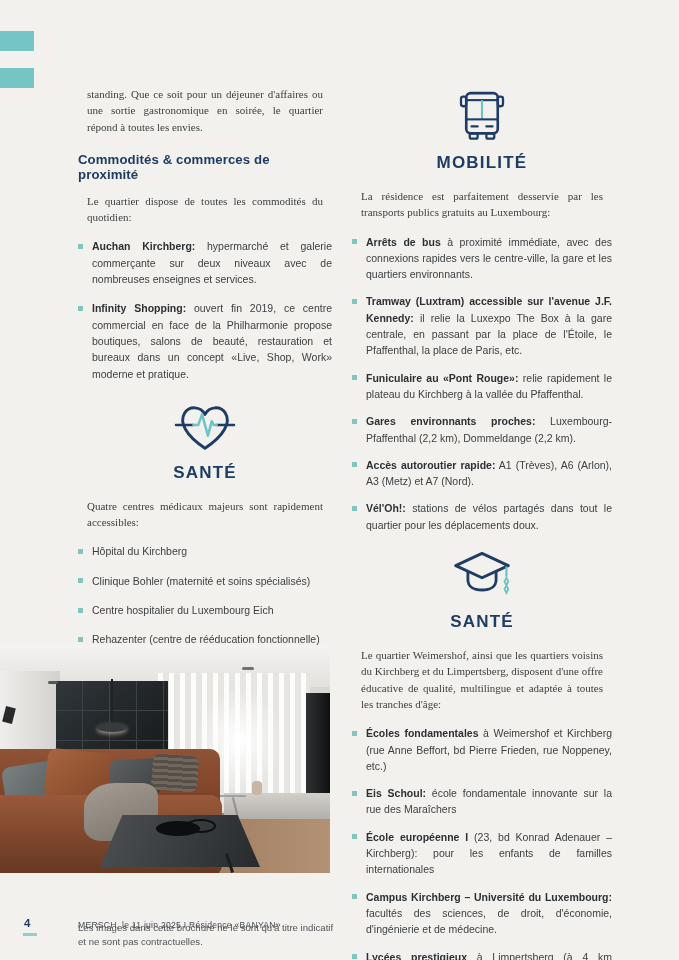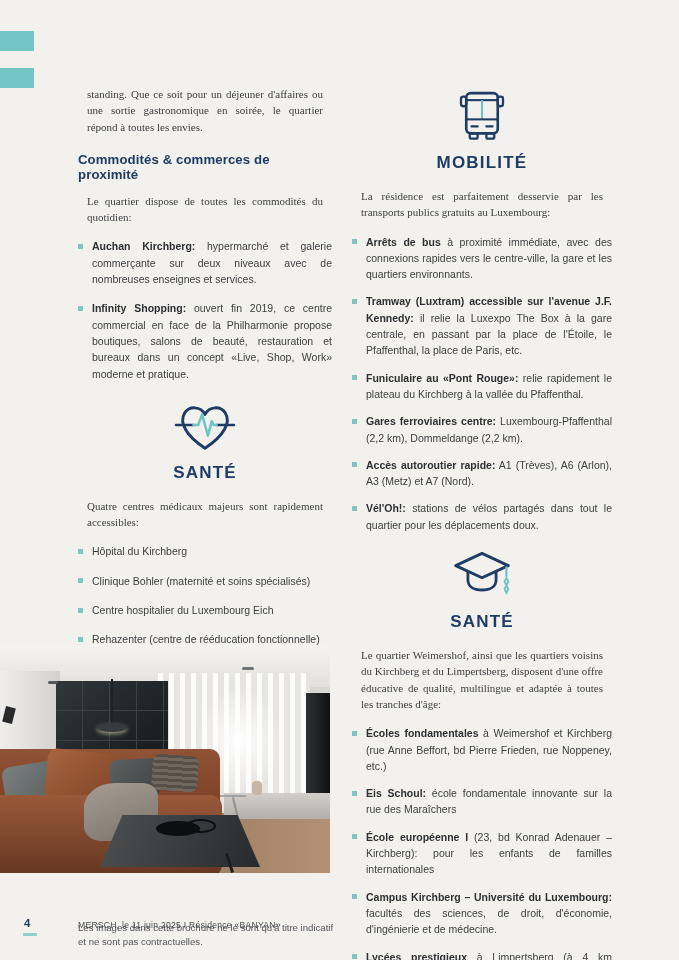--- a/index.html
+++ b/index.html
@@ -169,21 +169,21 @@
       <div class="bullet">
         <span class="bm"></span>
         <span class="bc"><b>Tramway (Luxtram) accessible sur l'avenue J.F. Kennedy:</b><span> il relie la Luxexpo The Box à la gare centrale, en passant par la place de l'Étoile, le Pfaffenthal, la place de Paris, etc.</span></span>
       </div>
       <div class="bullet">
         <span class="bm"></span>
         <span class="bc"><b>Funiculaire au «Pont Rouge»:</b><span> relie rapidement le plateau du Kirchberg à la vallée du Pfaffenthal.</span></span>
       </div>
       <div class="bullet">
         <span class="bm"></span>
-        <span class="bc"><b>Gares ferroviaires centre:</b><span> Luxembourg-Pfaffenthal (2,2 km), Dommeldange (2,2 km).</span></span>
+        <span class="bc"><b>Gares environnants proches:</b><span> Luxembourg-Pfaffenthal (2,2 km), Dommeldange (2,2 km).</span></span>
       </div>
       <div class="bullet">
         <span class="bm"></span>
         <span class="bc"><b>Accès autoroutier rapide:</b><span> A1 (Trèves), A6 (Arlon), A3 (Metz) et A7 (Nord).</span></span>
       </div>
       <div class="bullet">
         <span class="bm"></span>
         <span class="bc"><b>Vél'Oh!:</b><span> stations de vélos partagés dans tout le quartier pour les déplacements doux.</span></span>
       </div>
     </div>

